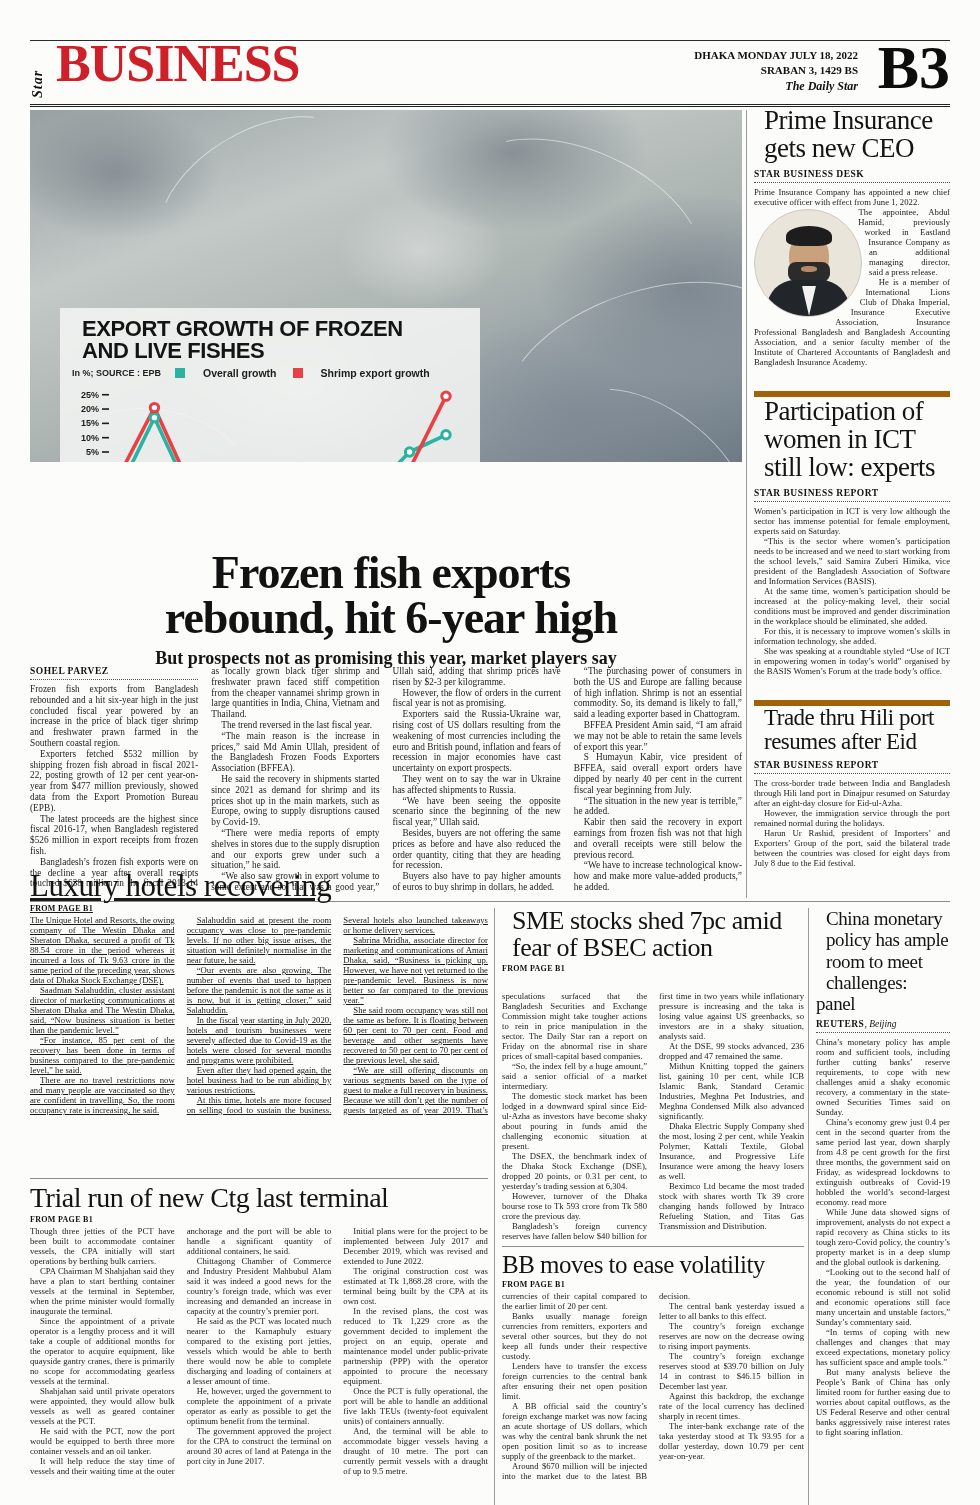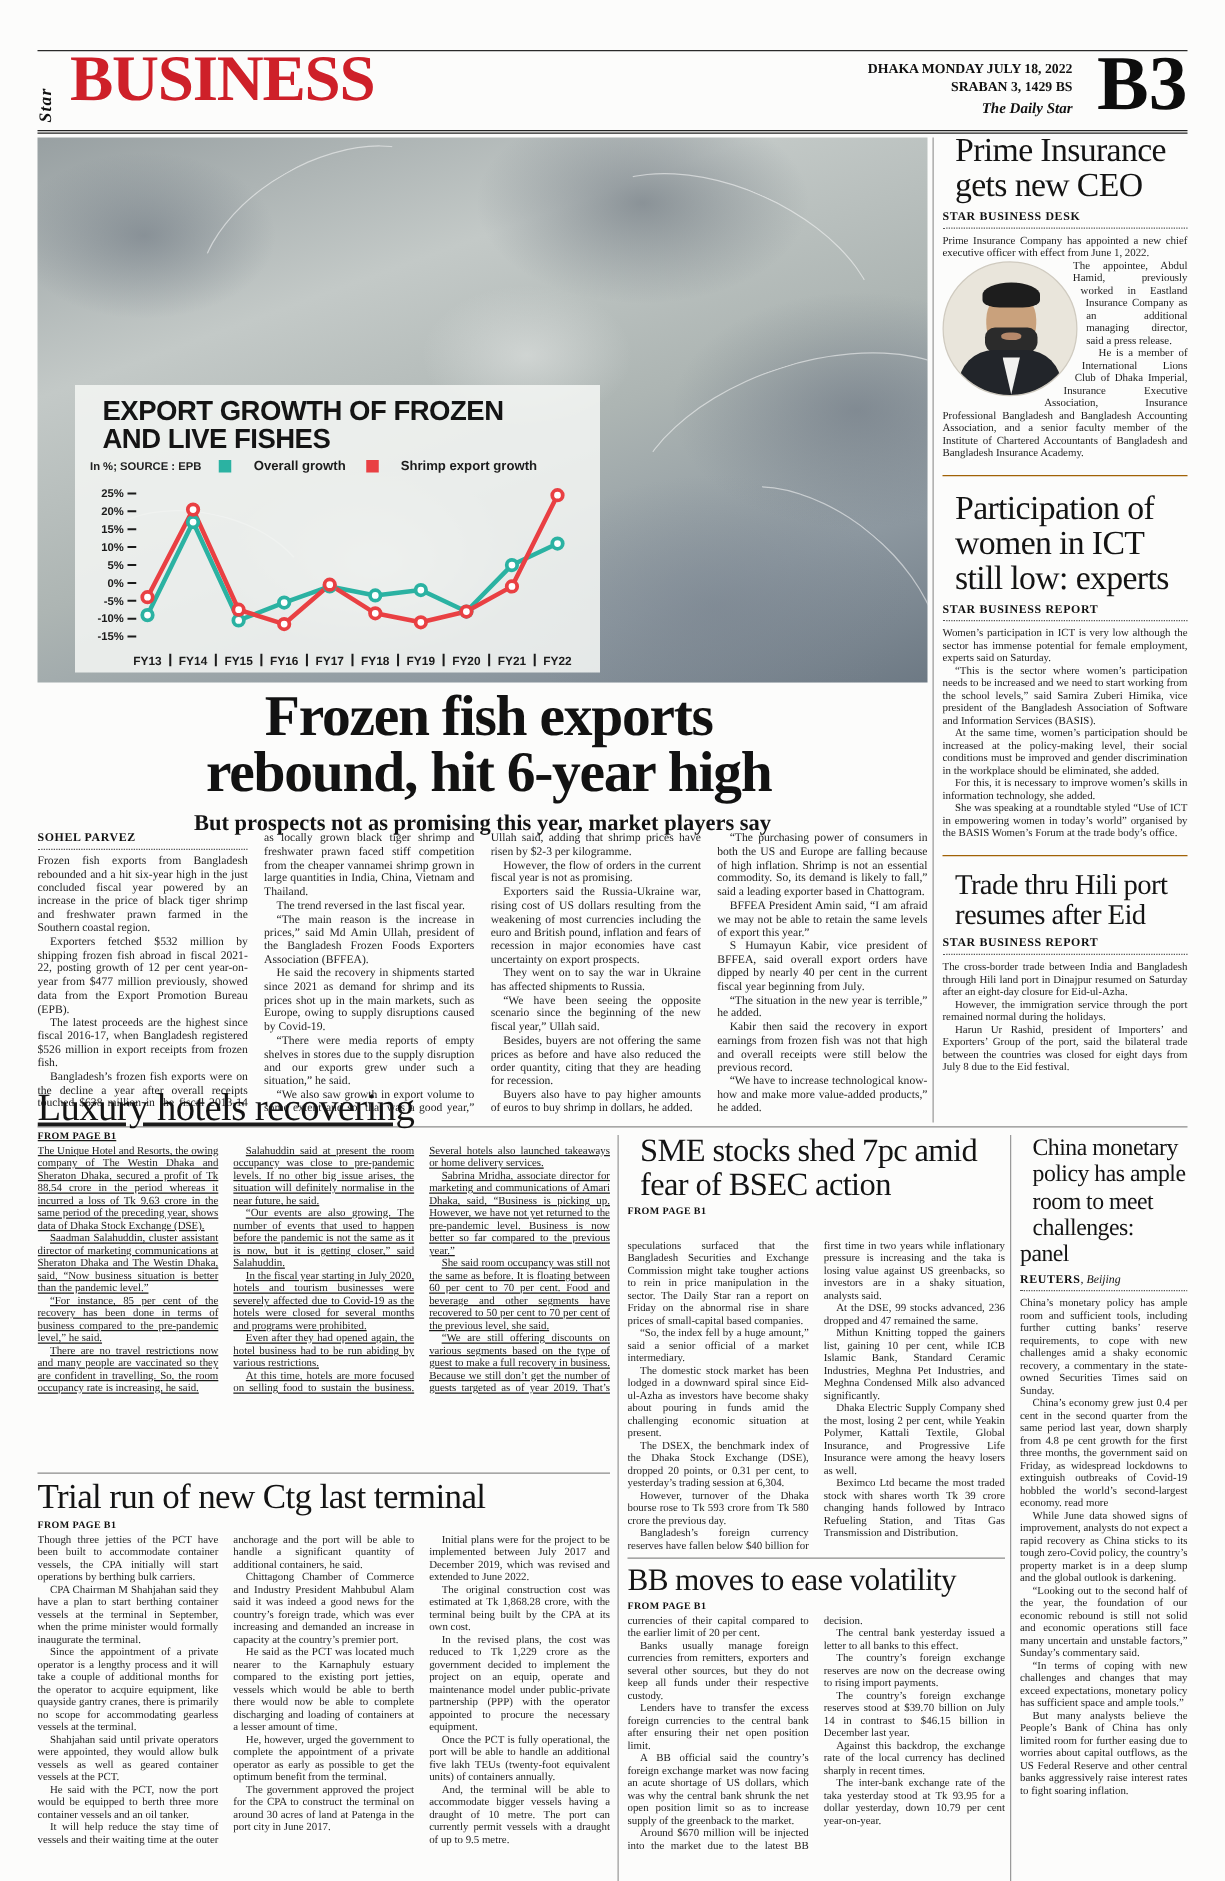--- a/index.html
+++ b/index.html
@@ -12,21 +12,21 @@
   .masthead { position:absolute; left:30px; right:30px; top:44px; height:58px; }
   .star-vert { position:absolute; left:0; top:4px; writing-mode:vertical-rl; transform:rotate(180deg);
                font-style:italic; font-weight:bold; font-size:14px; letter-spacing:1px; color:#111; height:50px; }
   .business { position:absolute; left:26px; top:-10px; font-size:52px; font-weight:700; letter-spacing:-1px; }
   .date-block { position:absolute; right:92px; top:4px; text-align:right; font-size:11px; font-weight:700; line-height:1.35; color:#111; }
   .paper-name { font-style:italic; font-size:12px; }
   .b3 { position:absolute; right:0; top:-12px; font-size:62px; font-weight:700; color:#0d0d0d; }
   .masthead-rule { position:absolute; left:30px; right:30px; top:104px; height:3px; border-top:1px solid #222; border-bottom:1px solid #222; }
 
   
-  .photo { position:absolute; left:30px; top:110px; width:712px; height:436px; overflow:hidden;
+  .photo { position:absolute; left:30px; top:110px; width:712px; height:352px; overflow:hidden;
     background:
       radial-gradient(150px 95px at 12% 18%, rgba(105,115,126,.55), transparent 70%),
       radial-gradient(190px 115px at 68% 12%, rgba(84,94,106,.5), transparent 70%),
       radial-gradient(210px 135px at 92% 50%, rgba(98,108,122,.5), transparent 70%),
       radial-gradient(170px 105px at 38% 78%, rgba(214,218,216,.75), transparent 70%),
       radial-gradient(230px 150px at 76% 86%, rgba(120,130,142,.5), transparent 70%),
       radial-gradient(120px 80px at 55% 40%, rgba(225,228,226,.6), transparent 70%),
       linear-gradient(160deg, #98a0a2 0%, #c3c9c7 30%, #adb5b3 55%, #8d98a0 80%, #6d7984 100%);
   }
   .whisker { position:absolute; border:1px solid transparent; border-top-color:rgba(250,250,250,.55); border-radius:50%; }
@@ -65,21 +65,21 @@
   
   .body-text p { font-size:8.7px; line-height:10px; text-align:justify; color:#1d1d1d; }
   [data-bind-list] p + p, .indented p { text-indent:10px; }
   [data-bind-list] p:first-child { text-indent:10px; }
   [data-bind-list].no-first-indent p:first-child { text-indent:0; }
 
   
   .vrule { position:absolute; width:1px; background:#9a9a9a; }
   .vr-rail { left:746px; top:110px; height:788px; }
   .rail { position:absolute; left:754px; top:106px; width:196px; }
-  .rail-article + .rail-article { margin-top:13px; border-top:1px solid #a16207; padding-top:11px; }
+  .rail-article + .rail-article { margin-top:24px; border-top:6px solid #a16207; }
   .rail h2 p { font-size:27px; line-height:1.05; letter-spacing:-.5px; font-weight:400; color:#141414; }
   .rail h2.hili p { font-size:23px; }
   .rail .byline { margin-top:6px; }
   .portrait { float:left; width:108px; height:108px; border-radius:50%; shape-outside:circle(52%);
               margin:2px 7px 2px 0; background:#e9e5db; position:relative; overflow:hidden; border:1px solid #cfcabf; }
   .portrait .suit { position:absolute; bottom:-10px; left:12px; right:12px; height:46px; background:#22252a; border-radius:28px 28px 0 0; }
   .portrait .shirt { position:absolute; bottom:0; left:47px; width:14px; height:30px; background:#f2f2f0; clip-path:polygon(50% 100%,0 0,100% 0); }
   .portrait .face { position:absolute; top:24px; left:34px; width:40px; height:48px; background:#c9a17c; border-radius:45% 45% 48% 48%; }
   .portrait .hair { position:absolute; top:16px; left:31px; width:46px; height:20px; background:#1d1d1d; border-radius:50% 50% 30% 30%; }
   .portrait .beard { position:absolute; top:52px; left:33px; width:42px; height:24px; background:#2b2b2b; border-radius:8px 8px 50% 50%; }

